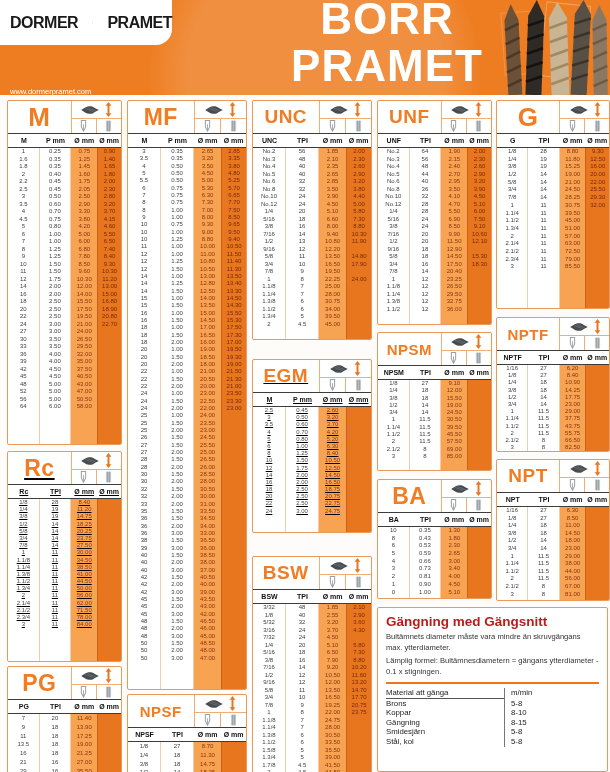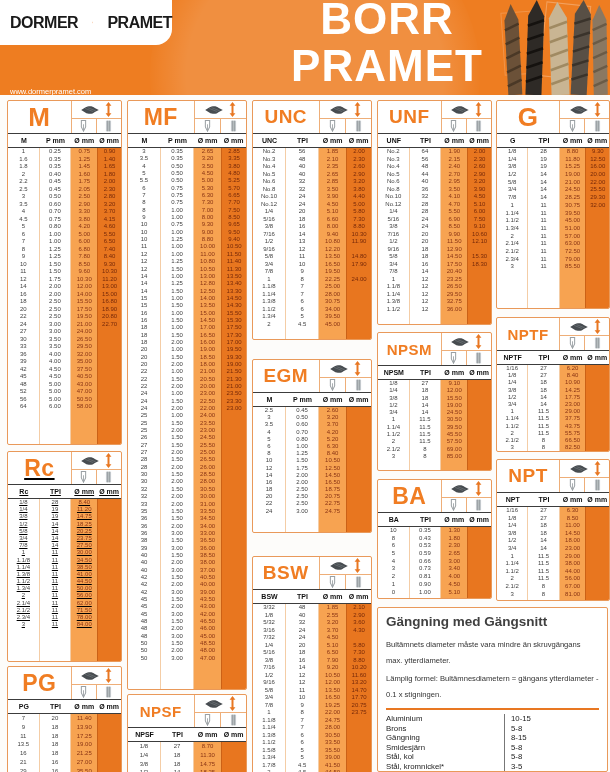--- a/index.html
+++ b/index.html
@@ -39,33 +39,33 @@
   .c2{border-right:1px solid #f4cda6;}
   .c3{background:#f7a351;color:#8a3414;}
   .c4{background:#e8761f;color:#772909;border-left:1px solid rgba(150,60,5,.35);}
   
   #tbl-m   {left:7px;  top:100px;width:113px;height:343px;}
   #tbl-rc  {left:7px;  top:451px;width:113px;height:209px;text-decoration:underline;}
   #tbl-pg  {left:7px;  top:666px;width:113px;height:106px;}
   #tbl-mf  {left:127px;top:100px;width:118px;height:588px;}
   #tbl-npsf{left:127px;top:694px;width:118px;height:78px;}
   #tbl-unc {left:252px;top:100px;width:118px;height:238px;}
-  #tbl-egm {left:252px;top:359px;width:118px;height:172px;}
+  #tbl-egm {left:252px;top:359px;width:118px;height:172px;text-decoration:underline;}
   #tbl-bsw {left:252px;top:556px;width:118px;height:216px;}
   #tbl-unf {left:377px;top:100px;width:113px;height:223px;}
   #tbl-npsm{left:377px;top:332px;width:113px;height:137px;}
   #tbl-ba  {left:377px;top:479px;width:113px;height:118px;}
   #tbl-g   {left:496px;top:100px;width:112px;height:207px;}
   #tbl-nptf{left:496px;top:317px;width:112px;height:133px;}
   #tbl-npt {left:496px;top:459px;width:112px;height:140px;}
   
   #footer-box{position:absolute;left:377px;top:607px;width:231px;height:165px;background:#ffffff;
        border:1px solid #e9995a;border-radius:2px;padding:6px 8px;box-sizing:border-box;overflow:hidden;}
-  .f-title{color:#404040;font-size:13.5px;font-weight:bold;margin-bottom:8px;}
-  .f-text{color:#333333;font-size:7.6px;line-height:16px;margin-bottom:2px;}
+  .f-title{color:#b91c1c;font-size:13.5px;font-weight:bold;margin-bottom:2px;}
+  .f-text{color:#333333;font-size:7.6px;line-height:11px;margin-bottom:2px;}
   .f-rule{border:none;border-top:2px solid #e87722;margin:5px 0 4px 0;}
   .f-subtitle{color:#e87722;font-size:7.8px;font-weight:bold;margin-bottom:1px;}
   .sp-head,.sp-row{display:grid;grid-template-columns:118px 1fr;font-size:7.8px;color:#222;
        line-height:9.6px;}
   .sp-head{font-weight:normal;}
   .sp-head span:first-child{border-bottom:1.5px solid #555;}
   .sp-head span:last-child,.sp-row span:last-child{border-left:1px solid #777;padding-left:6px;}
 </style>
 </head>
 <body>
@@ -2399,42 +2399,42 @@
         </div>
       </div>
     </div>
 
   <div id="footer-box">
     <div class="f-title">Gängning med Gängsnitt</div>
     <div class="f-text">Bultämnets diameter måste vara mindre än skruvgängans max. ytterdiameter.</div>
     <div class="f-text">Lämplig formel: Bultämnesdiametern = gängans ytterdiameter - 0.1 x stigningen.</div>
     <hr class="f-rule">
     <div>
+      <div class="sp-head">
+        <span>Material att gänga</span>
+        <span>m/min</span>
+      </div>
       <div id="sp-rows">
-          <div class="sp-row">
-            <span>Aluminium</span>
-            <span>10-15</span>
-          </div>
           <div class="sp-row">
             <span>Brons</span>
             <span>5-8</span>
           </div>
           <div class="sp-row">
+            <span>Koppar</span>
+            <span>8-10</span>
+          </div>
+          <div class="sp-row">
             <span>Gängning</span>
             <span>8-15</span>
           </div>
           <div class="sp-row">
             <span>Smidesjärn</span>
             <span>5-8</span>
           </div>
           <div class="sp-row">
             <span>Stål, kol</span>
             <span>5-8</span>
-          </div>
-          <div class="sp-row">
-            <span>Stål, kromnickel*</span>
-            <span>3-5</span>
           </div>
         </div>
     </div>
   </div>
 
 </div>
 
 </body></html>

